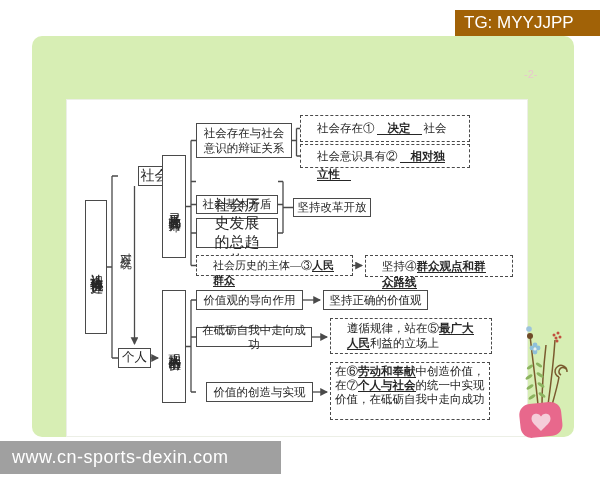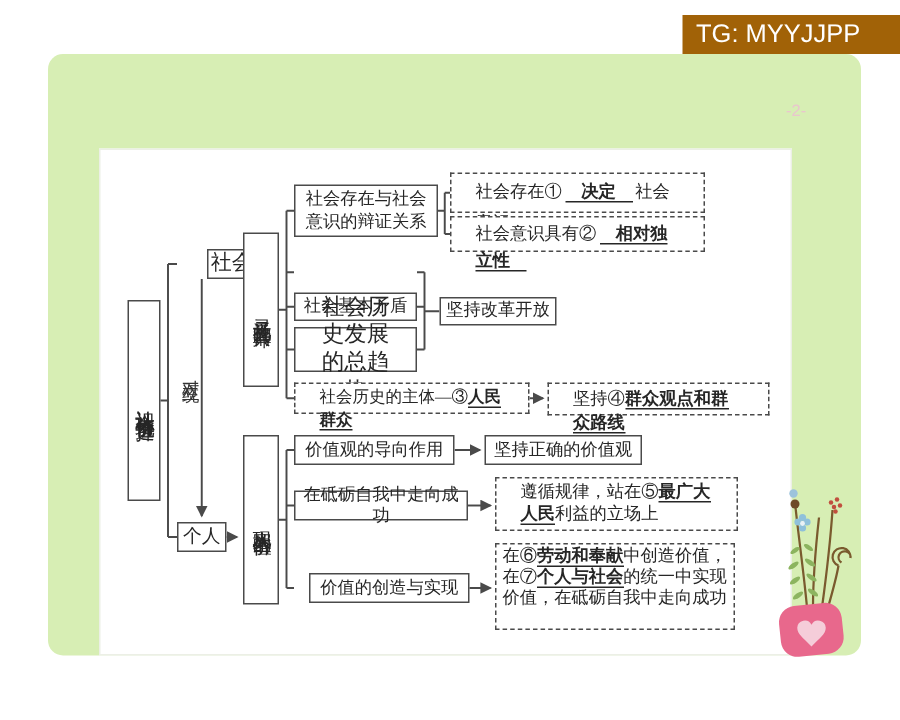--- a/index.html
+++ b/index.html
@@ -139,13 +139,14 @@
         <circle cx="52" cy="44" r="1.5"></circle>
         <circle cx="49" cy="48" r="1.5"></circle>
     </g>
     <g transform="rotate(-6 32 128)">
       <rect x="12" y="110" width="42" height="34" rx="11" fill="#e8688c"></rect>
     </g>
     <path d="M33,138 c-5.5,-6 -9.5,-8 -9.5,-12.5 a5,5 0 0 1 9.5,-2 a5,5 0 0 1 9.5,2 c0,4.5 -4,6.5 -9.5,12.5 z" fill="#f5cdd9"></path>
   </svg>
 
   <div class="tg-badge">TG: MYYJJPP</div>
+  <div class="site-bar">www.cn-sports-dexin.com</div>
 </div>
 
 </body></html>

